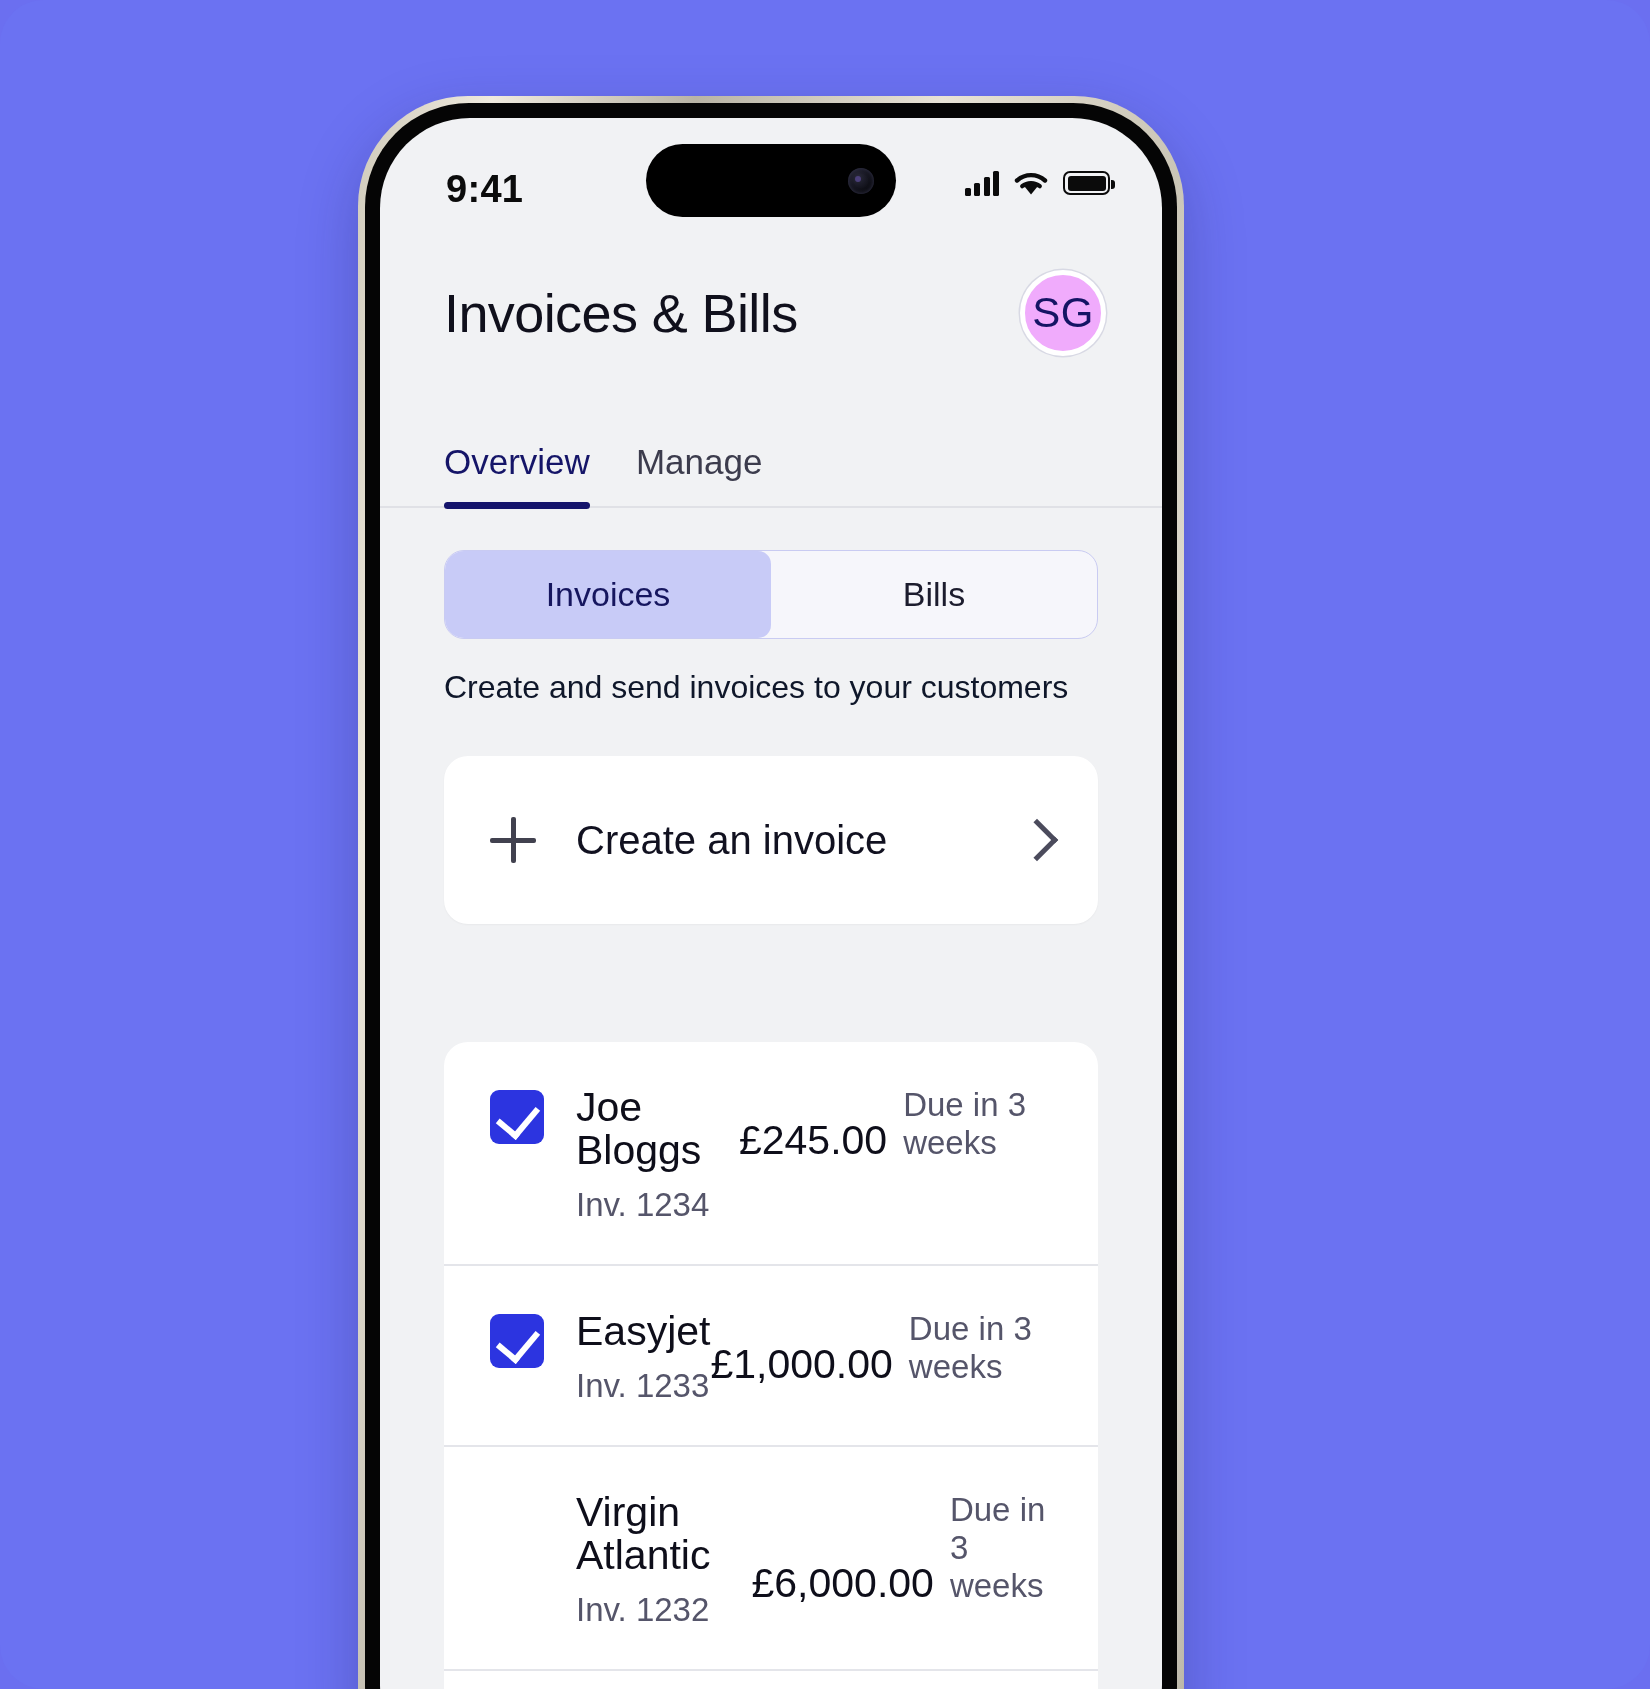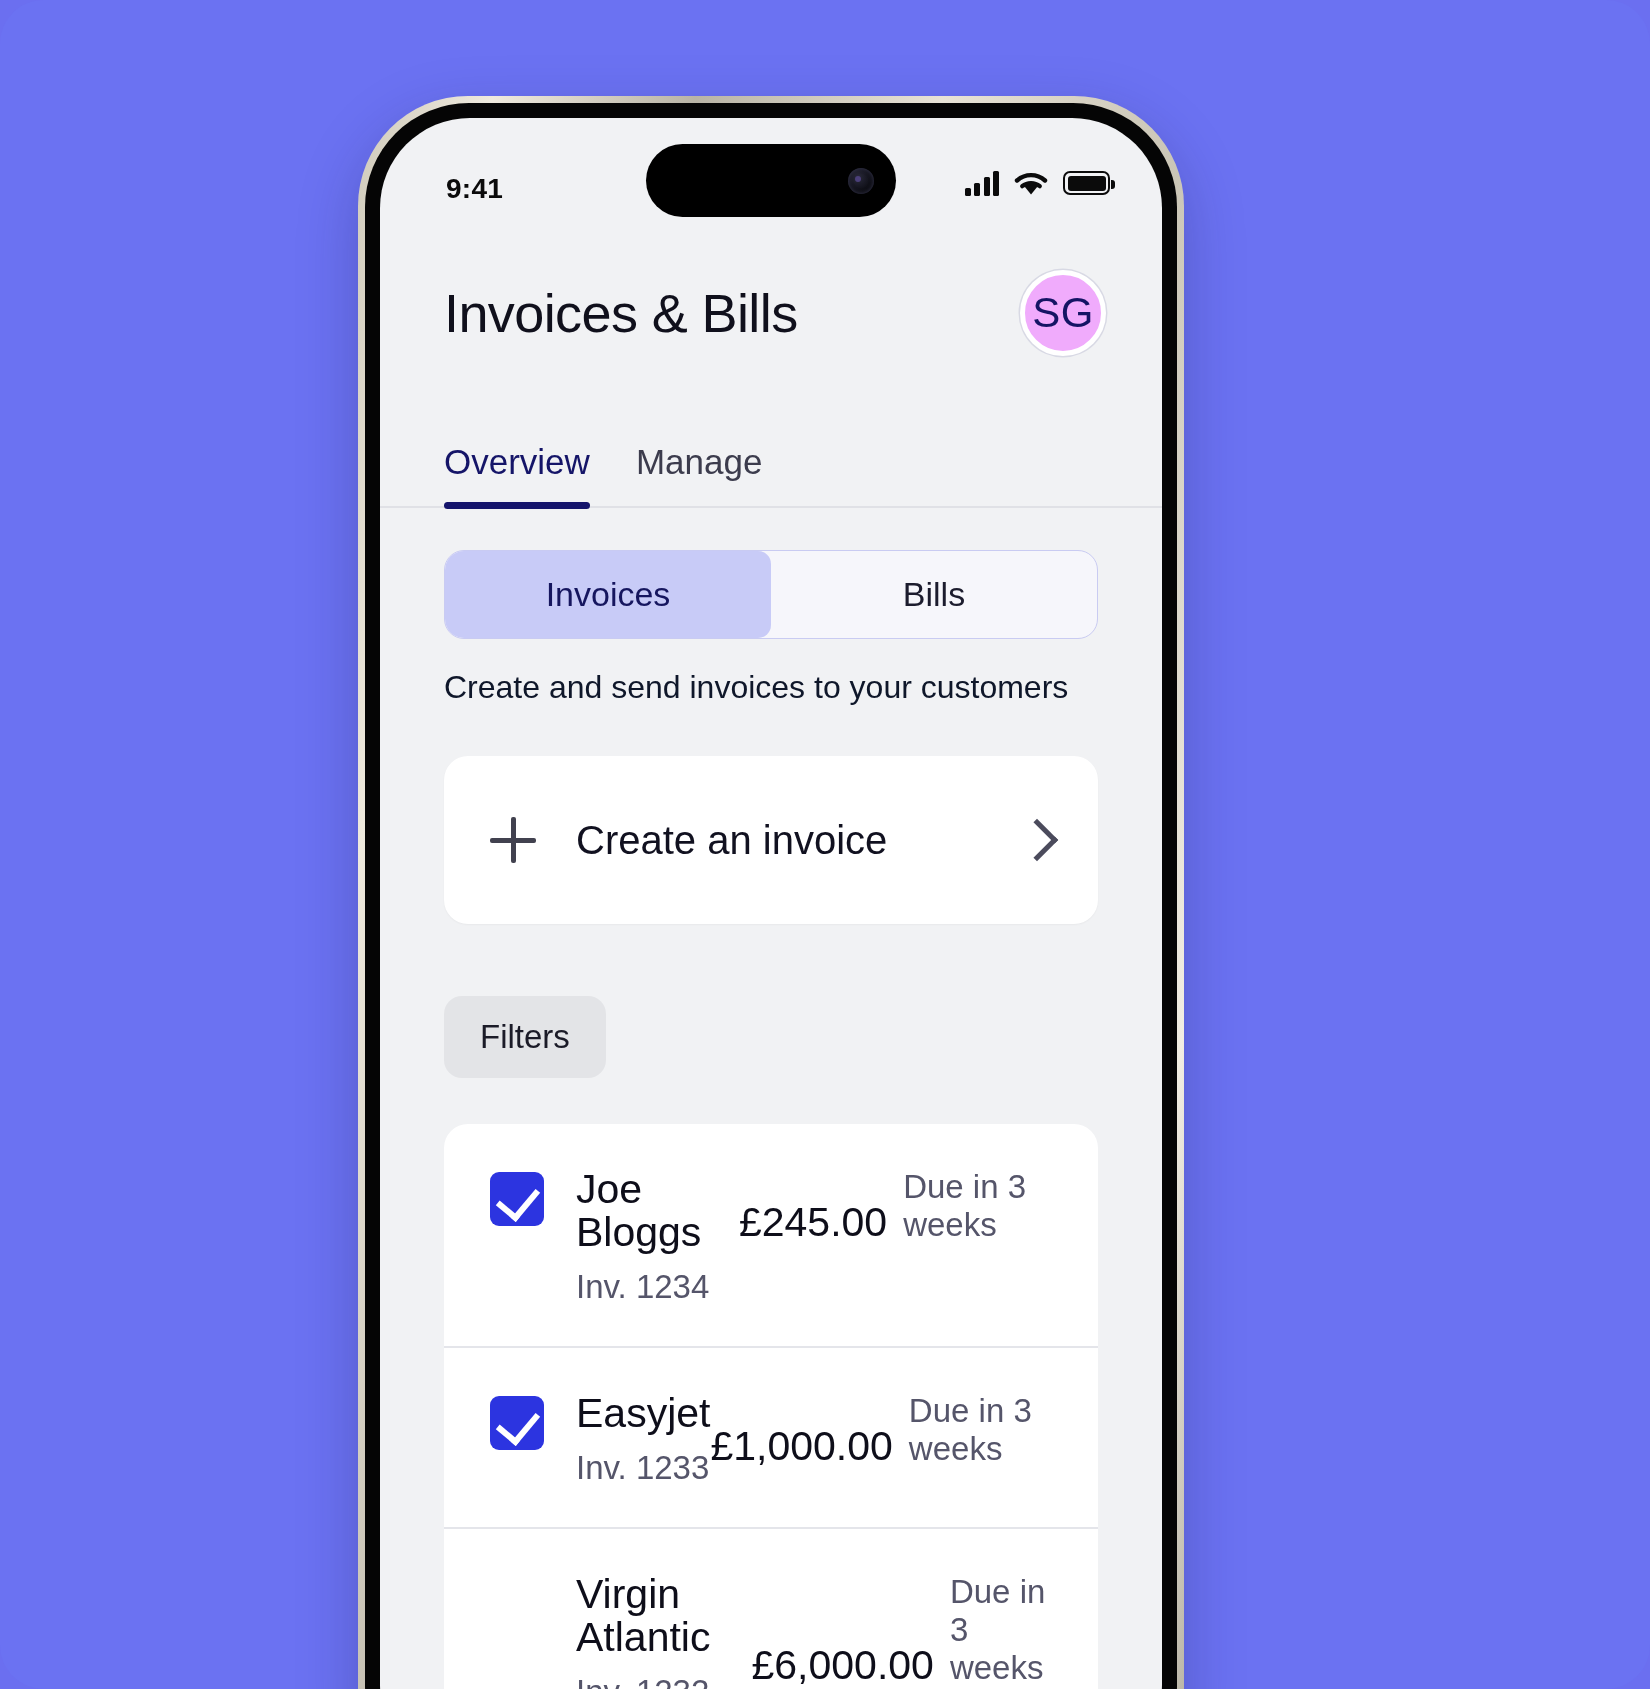--- a/index.html
+++ b/index.html
@@ -57,21 +57,21 @@
 
   
   #statusbar {
     position:relative;
     height:108px;
     display:flex; align-items:center;
     padding:22px 52px 0 66px;
     color:#000;
   }
   #clock {
-    font-size:28px; font-weight:700; letter-spacing:.3px;
+    font-size:38px; font-weight:700; letter-spacing:.3px;
     color:#0b0b0b;
     margin-top:12px;
   }
   #status-right {
     margin-left:auto;
     display:flex; align-items:center; gap:14px;
   }
   #dynamic-island {
     position:absolute;
     left:50%; transform:translateX(-50%);
@@ -295,23 +295,20 @@
         </div>
         <div id="seg-caption">Create and send invoices to your customers</div>
 
         <div id="create-card">
           <div id="plus-icon"></div>
           <div id="create-label">Create an invoice</div>
           <div id="chevron-right"></div>
         </div>
 
         <div id="chips">
-          <div class="chip">
-            <span>Filters</span>
-          </div>
         </div>
 
         <div id="list">
             <div class="row">
               <div class="cbox"></div>
               <div class="row-left">
                 <div class="name">Joe Bloggs</div>
                 <div class="inv">Inv. 1234</div>
               </div>
               <div class="row-right">

